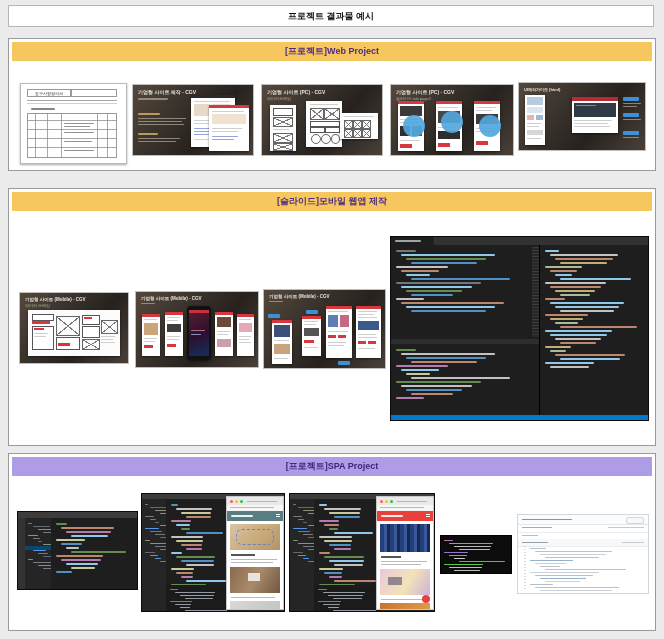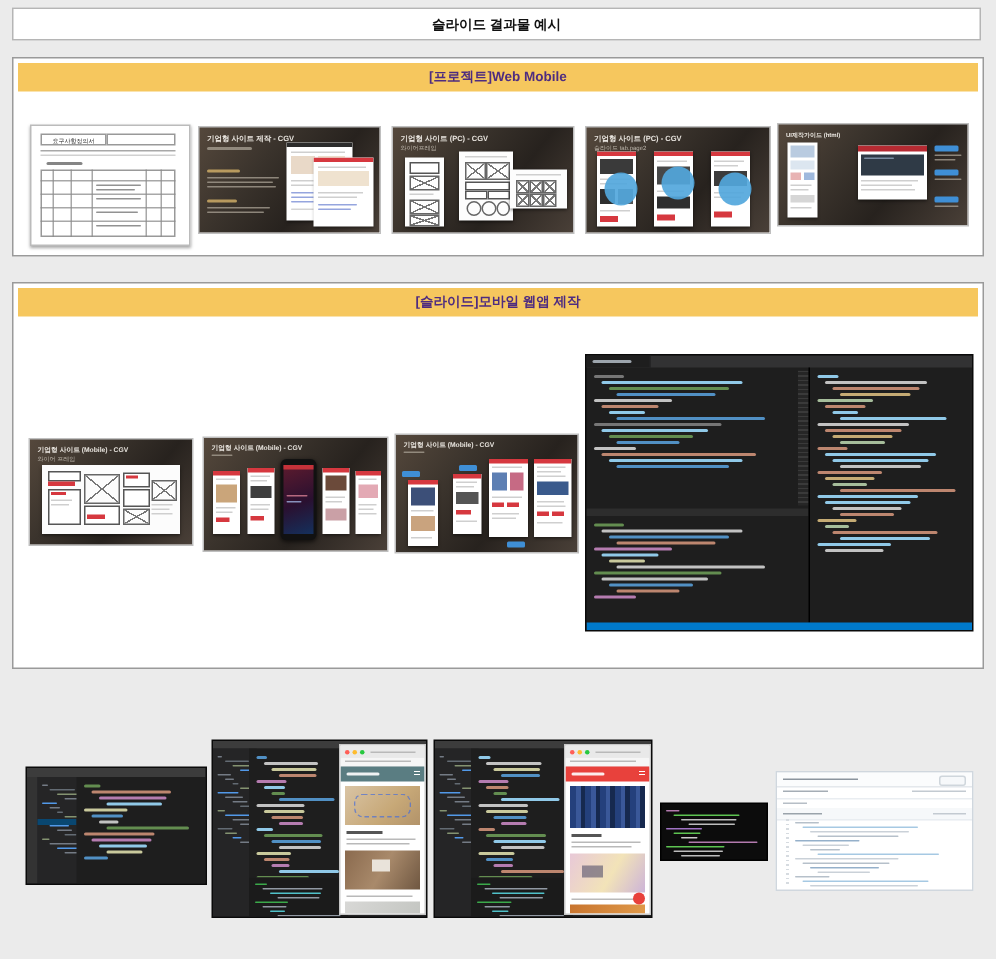--- a/index.html
+++ b/index.html
@@ -60,24 +60,24 @@
   .txtline{position:absolute;background:#b9b9b9;height:1px;}
   .badge{position:absolute;width:8px;height:8px;border-radius:50%;background:#e8413c;}
   .terminal{position:absolute;background:#0c0c0c;box-shadow:0 0 0 1px #000;overflow:hidden;padding:2px 2px 2px 3px;box-sizing:border-box;}
   .whitepage{position:absolute;background:#fff;border:1px solid #d0d7de;overflow:hidden;}
 </style>
 </head>
 <body>
 
 <div id="page">
 
-  <div id="title-bar">슬라이드 결과물 예시</div>
+  <div id="title-bar">프로젝트 결과물 예시</div>
 
   <div class="box" style="left:8px;top:38px;width:648px;height:133px;">
-    <div class="sec-header yellow">[프로젝트]Web Mobile</div>
+    <div class="sec-header yellow">[프로젝트]Web Project</div>
   </div>
 
   <div id="doc-thumb" class="abs" style="left:20px;top:83px;width:105px;height:79px;">
     <div class="cell dt" style="left:6px;top:5px;width:44px;height:8px;">요구사항정의서</div>
     <div class="cell" style="left:50px;top:5px;width:46px;height:8px;"></div>
     <div class="gline" style="left:6px;top:16px;width:90px;"></div>
     <div class="gline" style="left:6px;top:19px;width:90px;opacity:.4;"></div>
     <div class="bar" style="left:10px;top:24px;width:24px;background:#666;height:2px;"></div>
 
     <div class="cell" style="left:6px;top:29px;width:90px;height:45px;"></div>
@@ -418,20 +418,23 @@
         <div class="cl" style="width: 26%; margin-left: 0px; background: rgb(215, 186, 125);"></div>
         <div class="cl" style="width: 16%; margin-left: 5px; background: rgb(181, 206, 168);"></div>
         <div class="cl" style="width: 69%; margin-left: 10px; background: rgb(206, 145, 120);"></div>
         <div class="cl" style="width: 59%; margin-left: 15px; background: rgb(156, 220, 254);"></div>
         <div class="cl" style="width: 49%; margin-left: 0px; background: rgb(156, 220, 254);"></div>
         <div class="cl" style="width: 39%; margin-left: 5px; background: rgb(212, 212, 212);"></div>
       </div>
     <div class="statusbar"></div>
   </div>
 
+  <div class="box" style="left:8px;top:453px;width:648px;height:178px;">
+    <div class="sec-header purple">[프로젝트]SPA Project</div>
+  </div>
 
   <div class="vscode" style="left:18px;top:512px;width:119px;height:77px;background:#252526;">
     <div class="abs" style="left:0;top:0;right:0;height:6px;background:#3c3c3c;"></div>
     <div class="activitybar" style="left:0;top:6px;width:7px;bottom:0;"></div>
     <div class="sidebar codegen thin" style="left:7px;top:6px;width:26px;bottom:0;padding:3px 2px 0 3px;overflow:hidden;">
         <div class="cl" style="width: 14%; margin-left: 0px; background: rgb(125, 133, 144);"></div>
         <div class="cl" style="width: 67%; margin-left: 5px; background: rgb(106, 115, 124);"></div>
         <div class="cl" style="width: 57%; margin-left: 10px; background: rgb(143, 160, 122);"></div>
         <div class="cl" style="width: 47%; margin-left: 15px; background: rgb(125, 133, 144);"></div>
         <div class="cl" style="width: 37%; margin-left: 0px; background: rgb(88, 166, 255);"></div>

